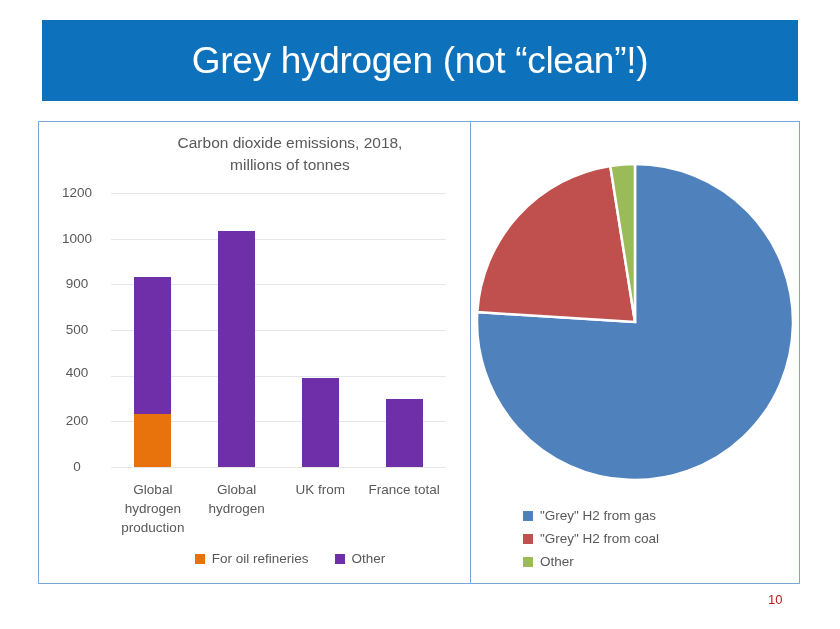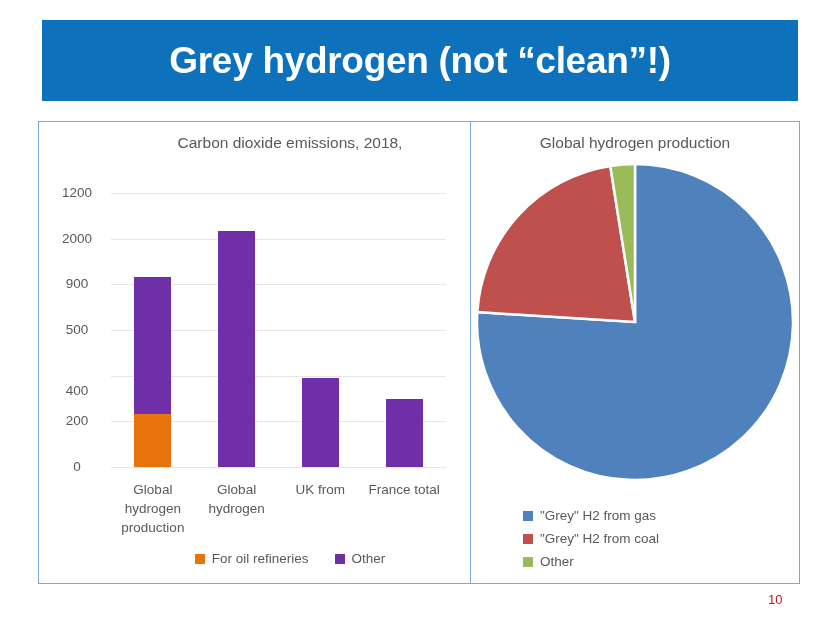--- a/index.html
+++ b/index.html
@@ -23,21 +23,21 @@
     width: 756px;
     height: 81px;
     background: #0D72BB;
     display: flex;
     align-items: center;
     justify-content: center;
   }
   #slide-title-text {
     color: #ffffff;
     font-size: 37px;
-    font-weight: bold;
+    font-weight: normal;
     letter-spacing: -0.3px;
     white-space: nowrap;
     font-family: "Liberation Sans", sans-serif;
   }
 
   
   .chart-panel {
     position: absolute;
     background: #ffffff;
     border: 1px solid #7BA7D7;
@@ -164,47 +164,48 @@
 <body>
 
 <div id="slide-title-bar">
   <span id="slide-title-text">Grey hydrogen (not “clean”!)</span>
 </div>
 
 <div id="bar-chart-panel" class="chart-panel">
 
   <div class="chart-title">
     <div>Carbon dioxide emissions, 2018,</div>
+    <div>millions of tonnes</div>
   </div>
 
   <div id="bar-plot-area">
 
   <div class="gridline" style="top: 345px;"></div>
       <div class="y-tick-wrap" style="top: 337px;">
         <div class="y-tick-label">0</div>
       </div>
       <div class="gridline" style="top: 299.333px;"></div>
       <div class="y-tick-wrap" style="top: 291.333px;">
         <div class="y-tick-label">200</div>
       </div>
       <div class="gridline" style="top: 253.667px;"></div>
-      <div class="y-tick-wrap" style="top: 261px;">
+      <div class="y-tick-wrap" style="top: 243px;">
         <div class="y-tick-label">400</div>
       </div>
       <div class="gridline" style="top: 208px;"></div>
       <div class="y-tick-wrap" style="top: 200px;">
         <div class="y-tick-label">500</div>
       </div>
       <div class="gridline" style="top: 162.333px;"></div>
       <div class="y-tick-wrap" style="top: 154.333px;">
         <div class="y-tick-label">900</div>
       </div>
       <div class="gridline" style="top: 116.667px;"></div>
       <div class="y-tick-wrap" style="top: 108.667px;">
-        <div class="y-tick-label">2000</div>
+        <div class="y-tick-label">1000</div>
       </div>
       <div class="gridline" style="top: 71px;"></div>
       <div class="y-tick-wrap" style="top: 63px;">
         <div class="y-tick-label">1200</div>
       </div>
       <div class="bar-seg" style="left: 95.375px; top: 292.483px; width: 37px; height: 52.5167px; background: rgb(232, 114, 12);"></div>
       <div class="bar-seg" style="left: 95.375px; top: 155.483px; width: 37px; height: 137px; background: rgb(111, 47, 168);"></div>
       <div class="x-cat-label" style="left: 66px; width: 95.75px; top: 358px;">
         <div>Global</div>
         <div>hydrogen</div>
@@ -232,23 +233,20 @@
     </div>
     <div class="legend-entry">
       <span class="legend-swatch" style="background: rgb(111, 47, 168);"></span>
       <span>Other</span>
     </div>
   </div>
 </div>
 
 <div id="pie-chart-panel" class="chart-panel">
 
-  <div class="chart-title">
-    <div>Global hydrogen production</div>
-  </div>
 
   <div id="pie-svg-wrap">
     <svg id="pie-svg" width="328" height="325" viewBox="0 0 328 325">
         <path d="M 164 160 L 164 2 A 158 158 0 1 1 6.311776908333087 150.0790979143685 Z" fill="#4F81BD" stroke="#ffffff" stroke-width="2.5"></path>
         <path d="M 164 160 L 6.311776908333087 150.0790979143685 A 158 158 0 0 1 139.28335452364348 3.9452421859682545 Z" fill="#C0504D" stroke="#ffffff" stroke-width="2.5"></path>
         <path d="M 164 160 L 139.28335452364348 3.9452421859682545 A 158 158 0 0 1 163.99999999999997 2 Z" fill="#9BBB59" stroke="#ffffff" stroke-width="2.5"></path>
       </svg>
   </div>
 
   <div id="pie-legend">

